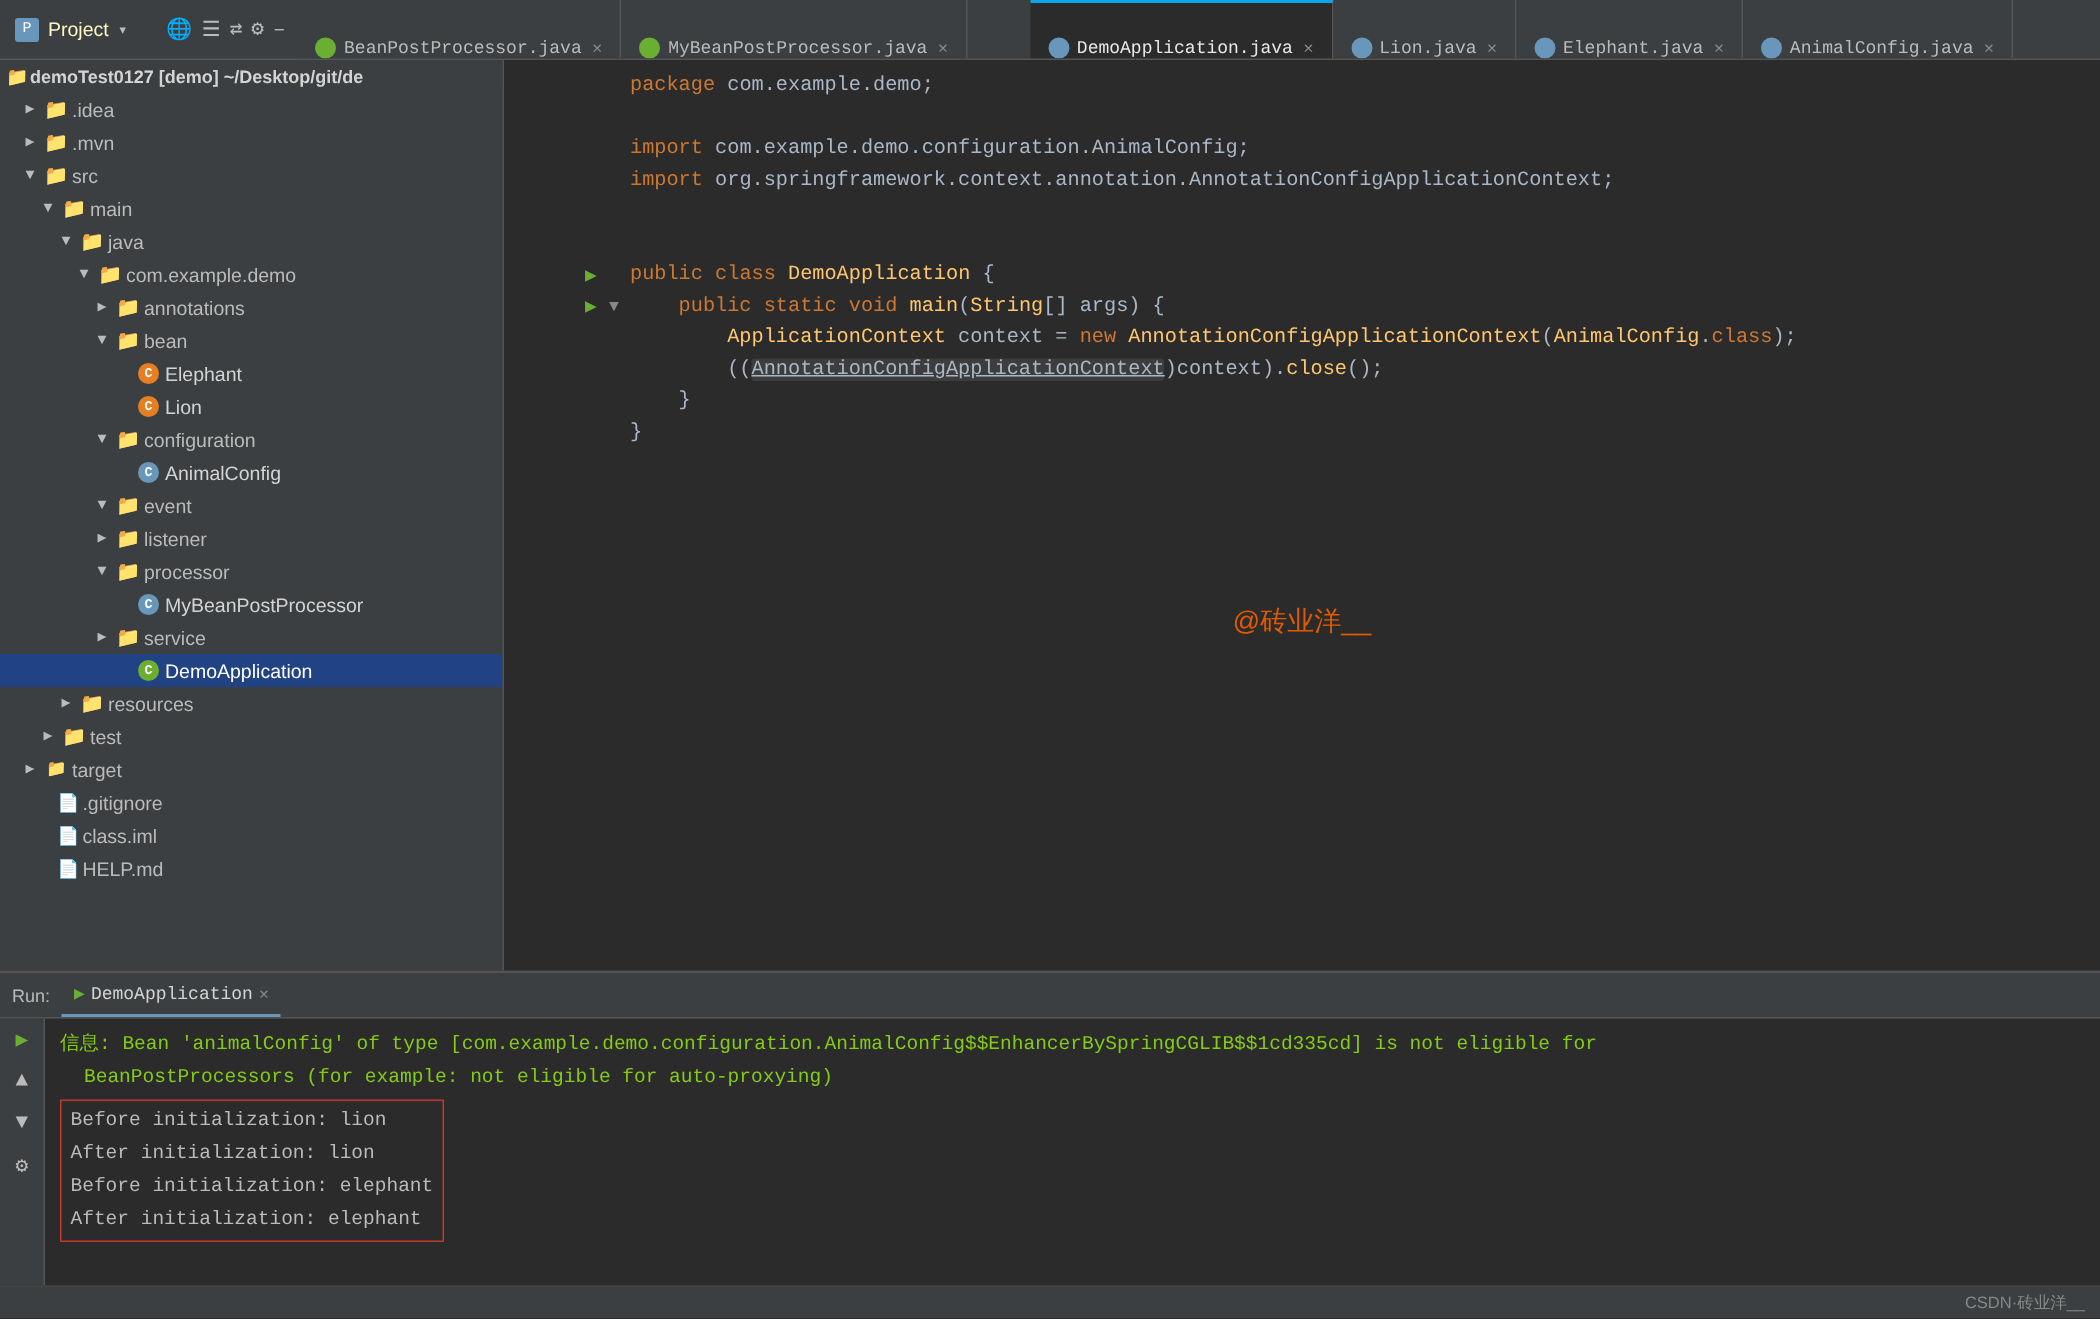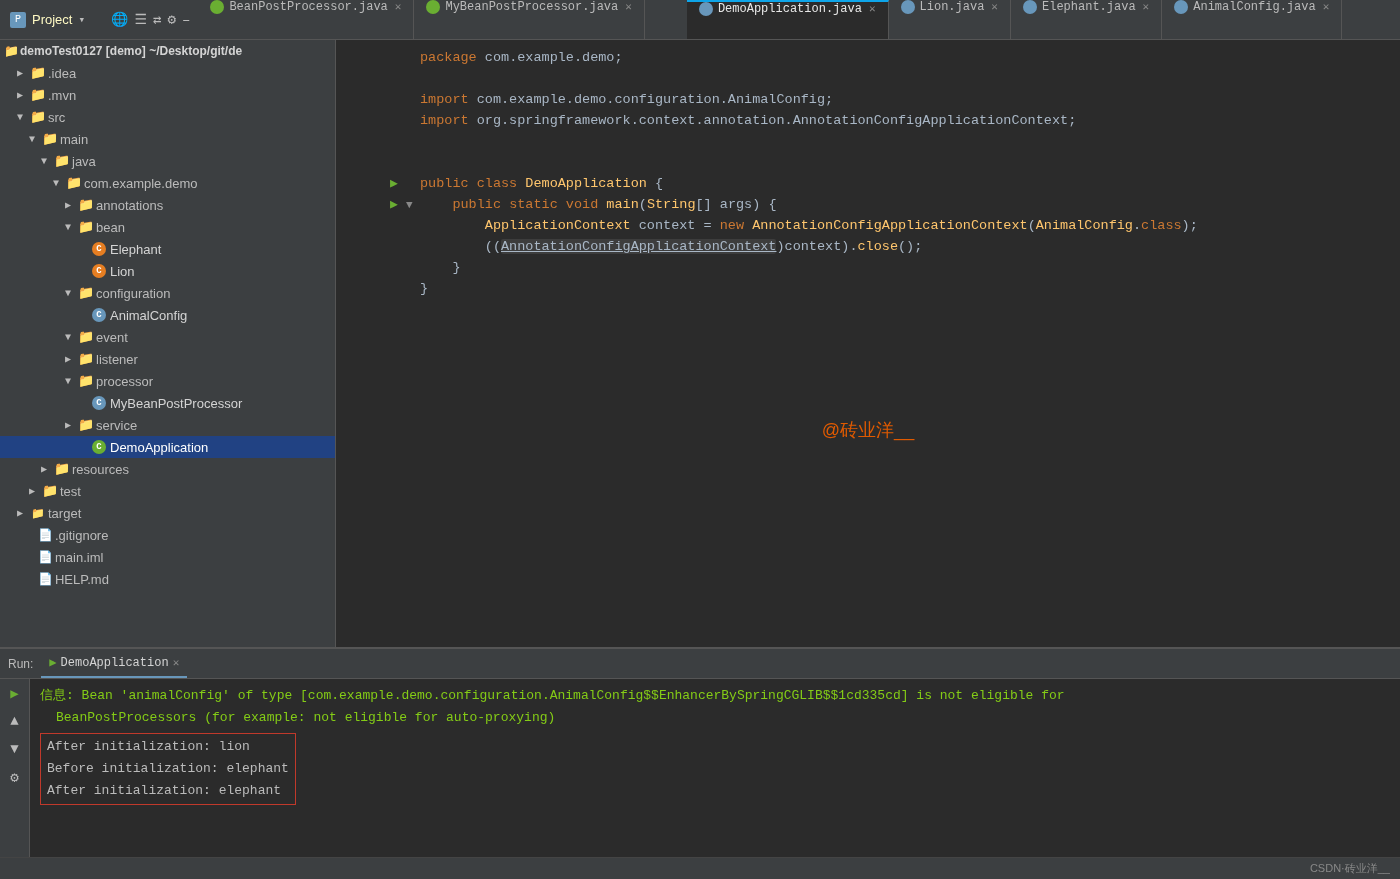--- a/index.html
+++ b/index.html
@@ -34,21 +34,21 @@
     }
     .top-bar-tabs {
       display: flex;
       align-items: stretch;
       height: 100%;
       flex: 1;
       overflow: hidden;
     }
     .tab {
       display: flex;
-      align-items: flex-start;
+      align-items: flex-end;
       gap: 5px;
       padding: 0 12px;
       font-size: 12px;
       color: #bbb;
       background: #3c3f41;
       border-right: 1px solid #555;
       cursor: pointer;
       white-space: nowrap;
       height: 100%;
     }
@@ -214,21 +214,21 @@
     .pkg { color: #a9b7c6; }
     .underline { text-decoration: underline; }
     .hl-box {
       background: #3d3d3d;
       border-radius: 2px;
     }
 
     
     .watermark {
       position: absolute;
-      bottom: 205px;
+      bottom: 221px;
       left: 50%;
       transform: translateX(-50%);
       color: #e05a00;
       font-size: 18px;
       font-family: sans-serif;
       pointer-events: none;
       z-index: 10;
       white-space: nowrap;
     }
 
@@ -509,21 +509,21 @@
 
     <div class="tree-item" style="padding-left:20px;">
       <span class="tree-icon" style="width:18px;"></span>
       <span style="font-size:12px; color:#8a8a8a;">📄</span>
       <span class="item-text" style="font-family:sans-serif; margin-left:2px;">.gitignore</span>
     </div>
 
     <div class="tree-item" style="padding-left:20px;">
       <span class="tree-icon" style="width:18px;"></span>
       <span style="font-size:12px; color:#8a8a8a;">📄</span>
-      <span class="item-text" style="font-family:sans-serif; margin-left:2px;">main.iml</span>
+      <span class="item-text" style="font-family:sans-serif; margin-left:2px;">class.iml</span>
     </div>
 
     <div class="tree-item" style="padding-left:20px;">
       <span class="tree-icon" style="width:18px;"></span>
       <span style="font-size:12px; color:#8a8a8a;">📄</span>
       <span class="item-text" style="font-family:sans-serif; margin-left:2px;">HELP.md</span>
     </div>
   </div>
 
   <div class="editor-area" style="position:relative;">
@@ -636,20 +636,21 @@
       <div class="run-sidebar-btn">⚙</div>
     </div>
     <div class="run-output">
       <div class="output-warning output-line">
         <span>信息: Bean 'animalConfig' of type [com.example.demo.configuration.AnimalConfig$$EnhancerBySpringCGLIB$$1cd335cd] is not eligible for</span>
       </div>
       <div class="output-warning output-line" style="padding-left:16px;">
         <span>BeanPostProcessors (for example: not eligible for auto-proxying)</span>
       </div>
       <div style="margin-top:4px; display:inline-block; border: 1.5px solid #c0392b; padding: 2px 6px;">
+        <div class="output-normal output-line">Before initialization: lion</div>
         <div class="output-normal output-line">After initialization: lion</div>
         <div class="output-normal output-line">Before initialization: elephant</div>
         <div class="output-normal output-line">After initialization: elephant</div>
       </div>
     </div>
   </div>
 </div>
 
 <div class="status-bar">
   <span>CSDN·砖业洋__</span>

